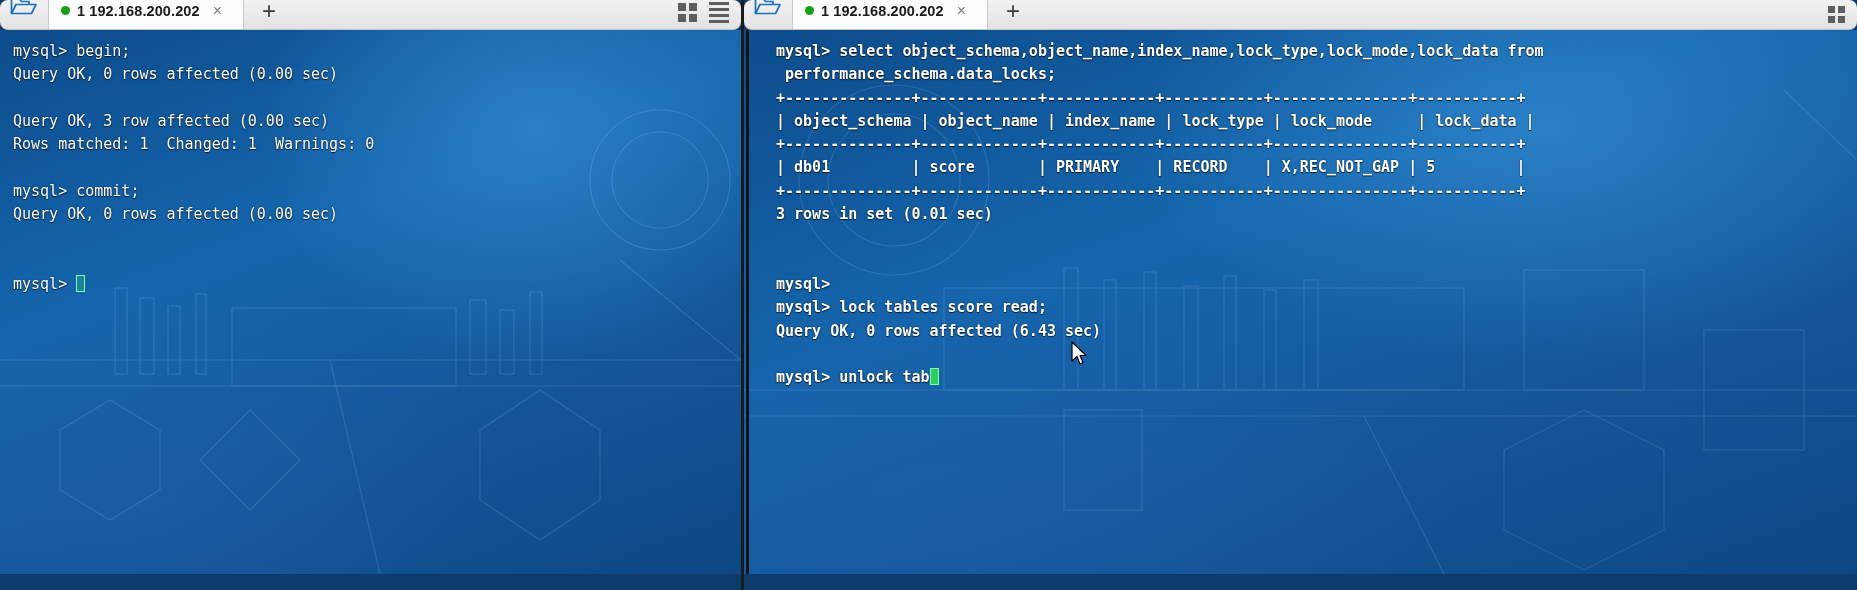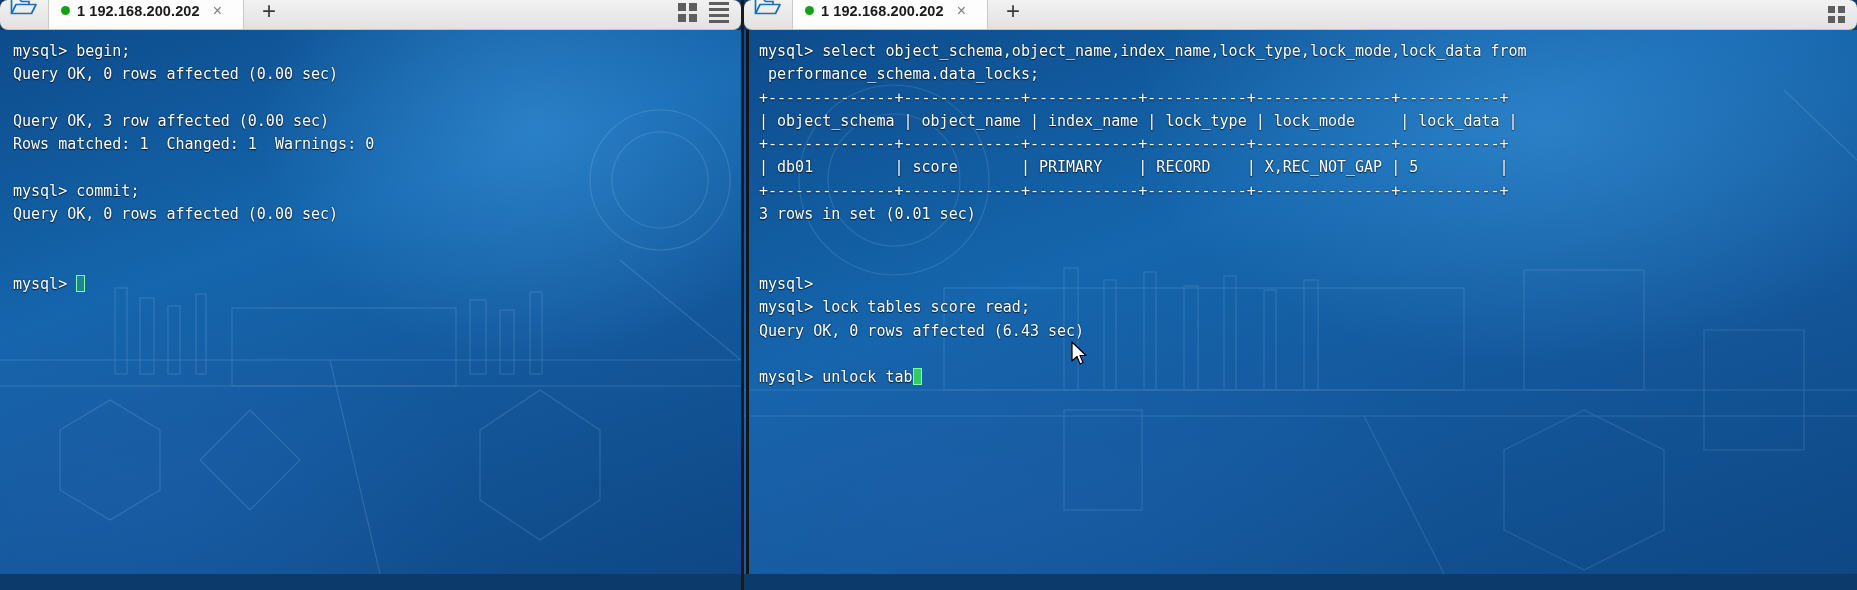--- a/index.html
+++ b/index.html
@@ -98,21 +98,21 @@
   .line {
     font-family: "DejaVu Sans Mono", "Liberation Mono", monospace;
     font-size: 15px;
     line-height: 23.3px;
     color: #ffffff;
     white-space: pre;
     text-shadow: 0 1px 1px rgba(0,0,0,.65), 0 0 2px rgba(0,0,0,.5);
     letter-spacing: 0px;
   }
   .pane-left  .line { padding-left: 13px; }
-  .pane-right .line { padding-left: 15px; }
+  .pane-right .line { padding-left: 32px; font-weight: bold; }
   .line.blank { color: transparent; }
 
   .cursor-block {
     display: inline-block;
     width: 9px; height: 17px;
     vertical-align: -3px;
     border: 1px solid #7dffa8;
     background: rgba(60,200,120,.30);
   }
   .cursor-solid {

